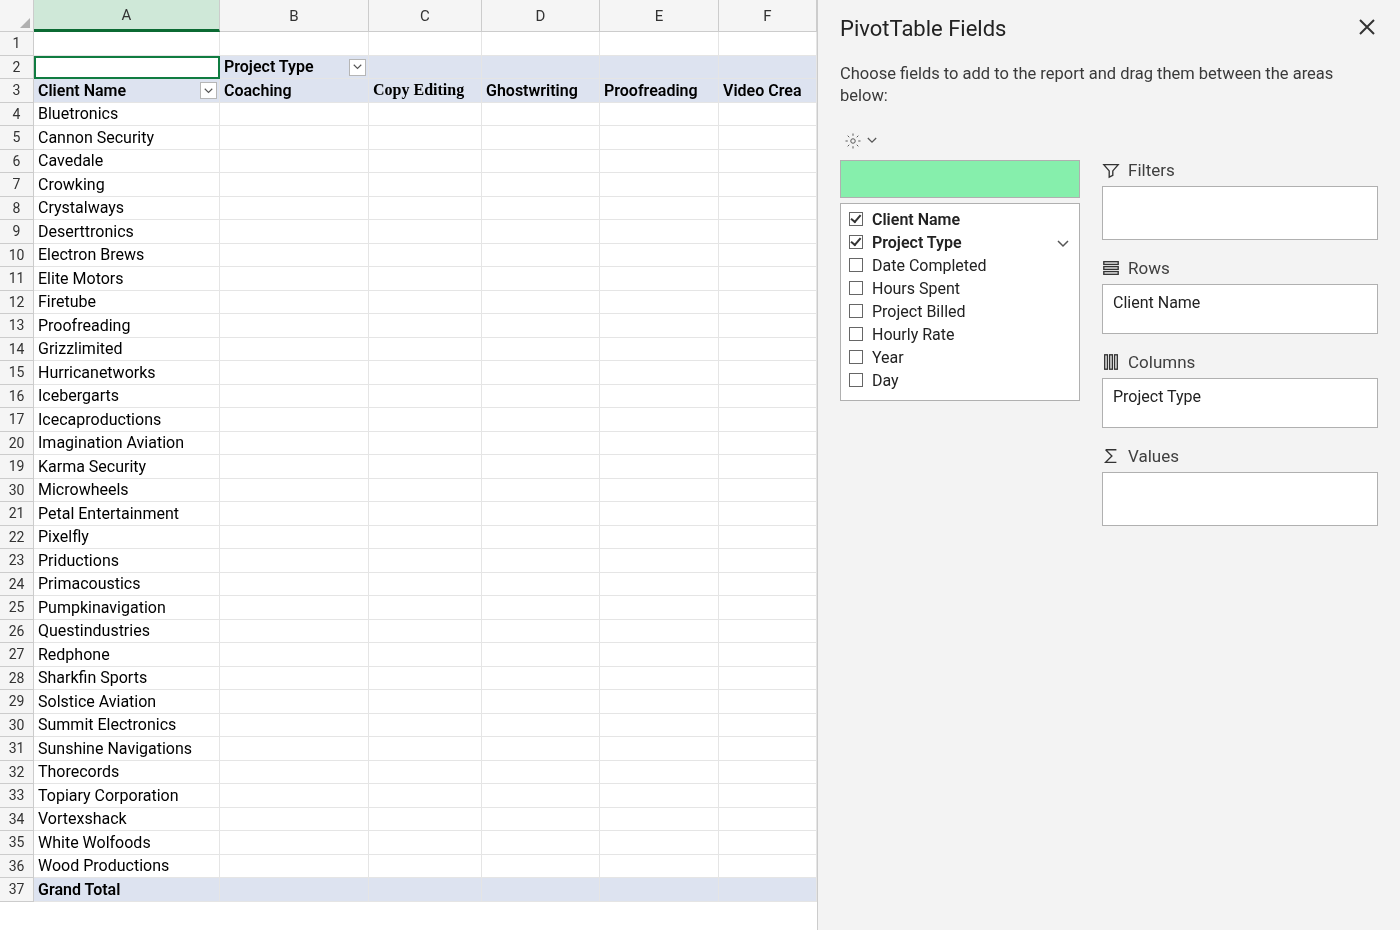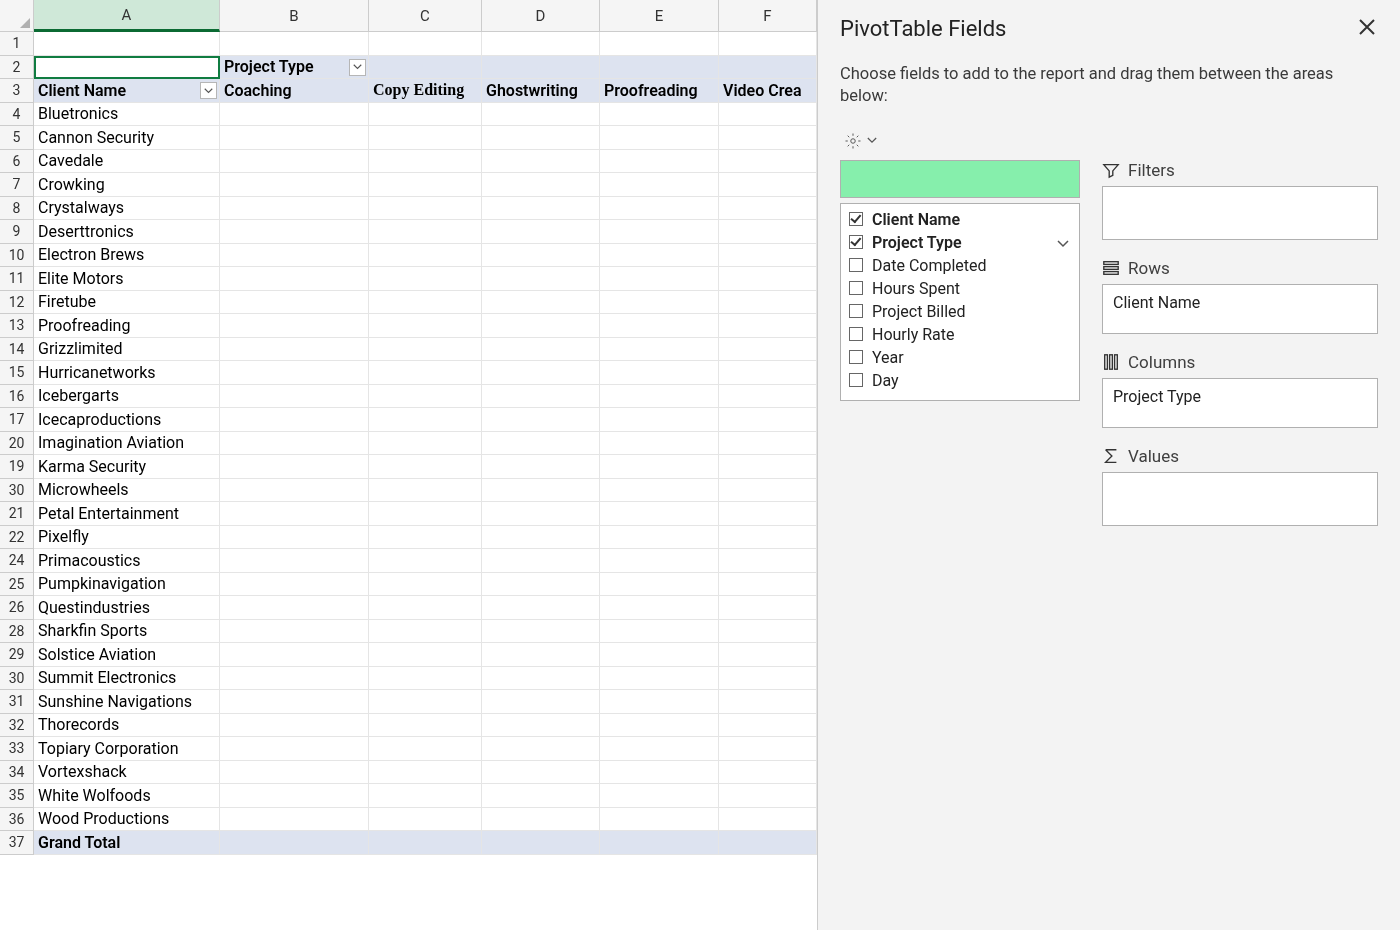--- a/index.html
+++ b/index.html
@@ -281,40 +281,58 @@
       <div class="row">
         <div class="row-h">22</div>
         <div class="cell cA">Pixelfly</div>
         <div class="cell cB"></div>
         <div class="cell cC"></div>
         <div class="cell cD"></div>
         <div class="cell cE"></div>
         <div class="cell cF"></div>
       </div>
       <div class="row">
+        <div class="row-h">23</div>
+        <div class="cell cA">Priductions</div>
+        <div class="cell cB"></div>
+        <div class="cell cC"></div>
+        <div class="cell cD"></div>
+        <div class="cell cE"></div>
+        <div class="cell cF"></div>
+      </div>
+      <div class="row">
         <div class="row-h">24</div>
         <div class="cell cA">Primacoustics</div>
         <div class="cell cB"></div>
         <div class="cell cC"></div>
         <div class="cell cD"></div>
         <div class="cell cE"></div>
         <div class="cell cF"></div>
       </div>
       <div class="row">
         <div class="row-h">25</div>
         <div class="cell cA">Pumpkinavigation</div>
         <div class="cell cB"></div>
         <div class="cell cC"></div>
         <div class="cell cD"></div>
         <div class="cell cE"></div>
         <div class="cell cF"></div>
       </div>
       <div class="row">
         <div class="row-h">26</div>
         <div class="cell cA">Questindustries</div>
+        <div class="cell cB"></div>
+        <div class="cell cC"></div>
+        <div class="cell cD"></div>
+        <div class="cell cE"></div>
+        <div class="cell cF"></div>
+      </div>
+      <div class="row">
+        <div class="row-h">27</div>
+        <div class="cell cA">Redphone</div>
         <div class="cell cB"></div>
         <div class="cell cC"></div>
         <div class="cell cD"></div>
         <div class="cell cE"></div>
         <div class="cell cF"></div>
       </div>
       <div class="row">
         <div class="row-h">28</div>
         <div class="cell cA">Sharkfin Sports</div>
         <div class="cell cB"></div>

